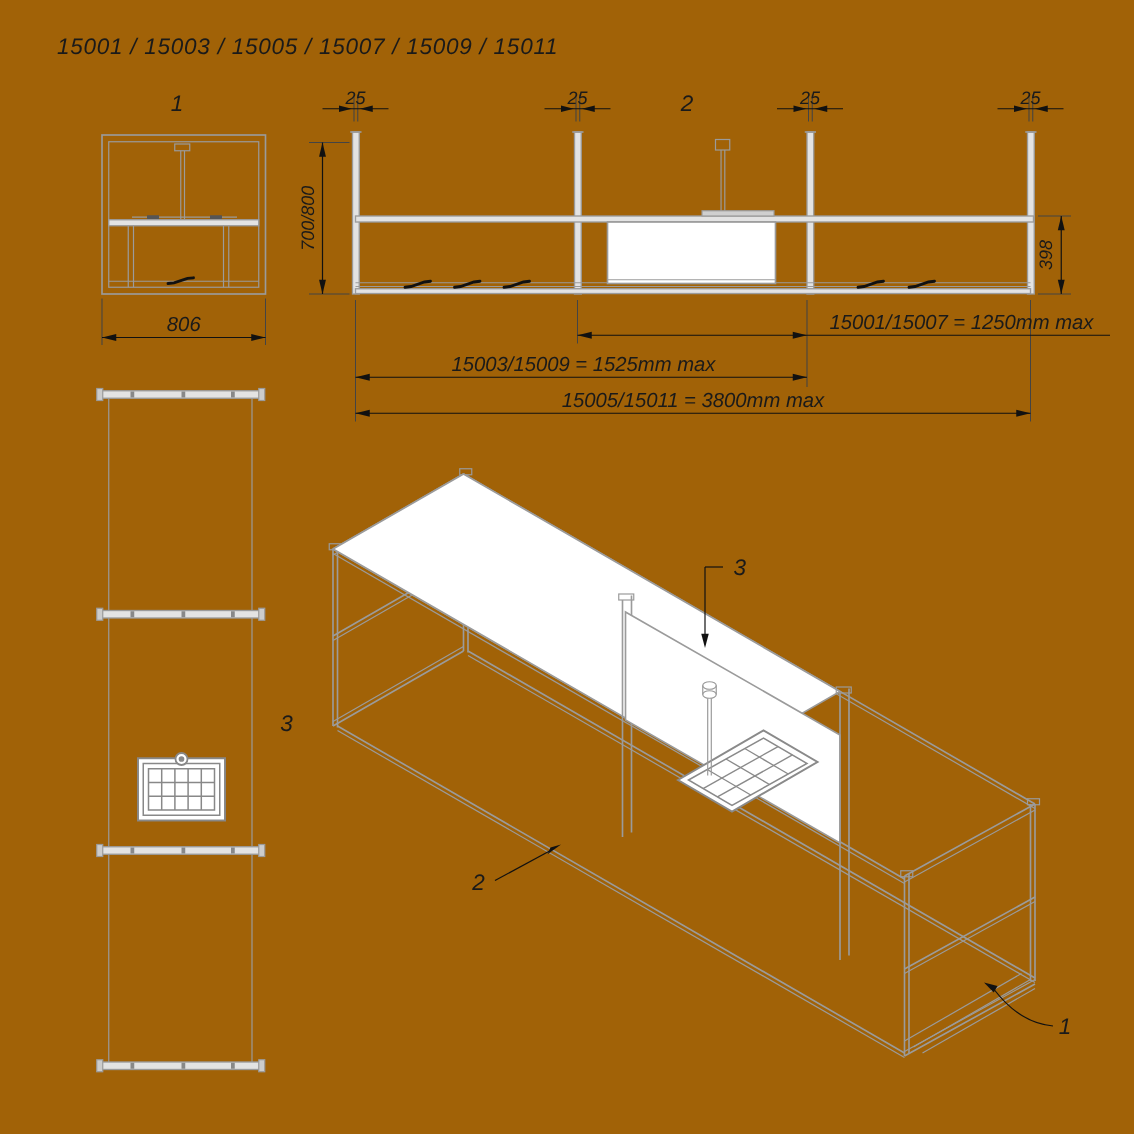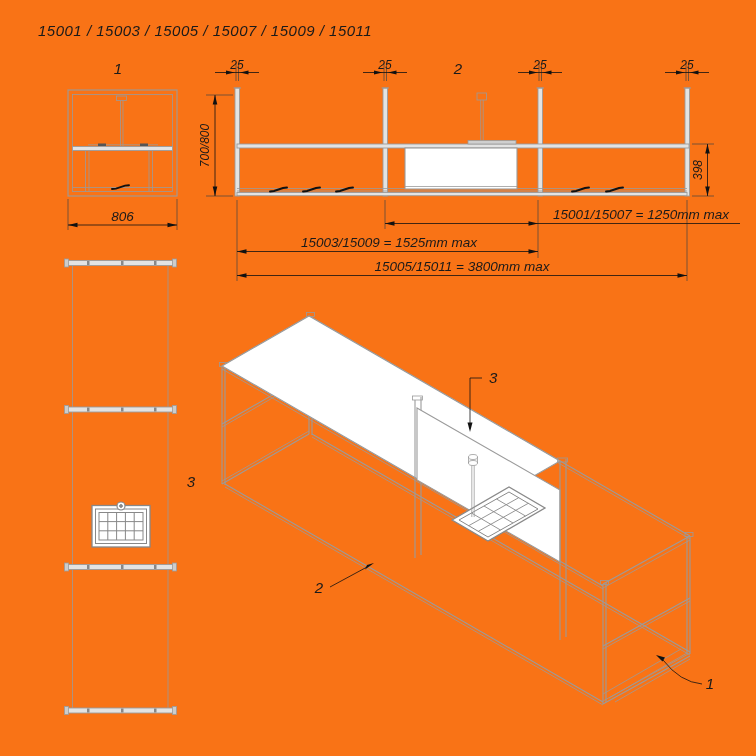--- a/index.html
+++ b/index.html
@@ -1,16 +1,16 @@
 <!DOCTYPE html>
 <html><head>
 <meta charset="utf-8">
 <style>
   html,body{margin:0;padding:0;background:#fff;}
-  .page{width:756px;height:756px;background:#f97316;position:relative;overflow:hidden;
+  .page{width:756px;height:756px;background:#a16207;position:relative;overflow:hidden;
         font-family:"Liberation Sans", sans-serif;}
   svg text{font-family:"Liberation Sans", sans-serif;font-style:italic;fill:#1a1a1a;}
   .t-title{font-size:15px;letter-spacing:.5px;}
   .t-label{font-size:15px;}
   .t-dim{font-size:13.5px;}
   .t-dimsm{font-size:12px;}
   .ln{stroke:#9b9b9b;stroke-width:1.1;fill:none;}
   .lnth{stroke:#9b9b9b;stroke-width:0.8;fill:none;}
   .ext{stroke:#444;stroke-width:0.7;fill:none;}
   .dimln{stroke:#111;stroke-width:0.8;fill:none;}

